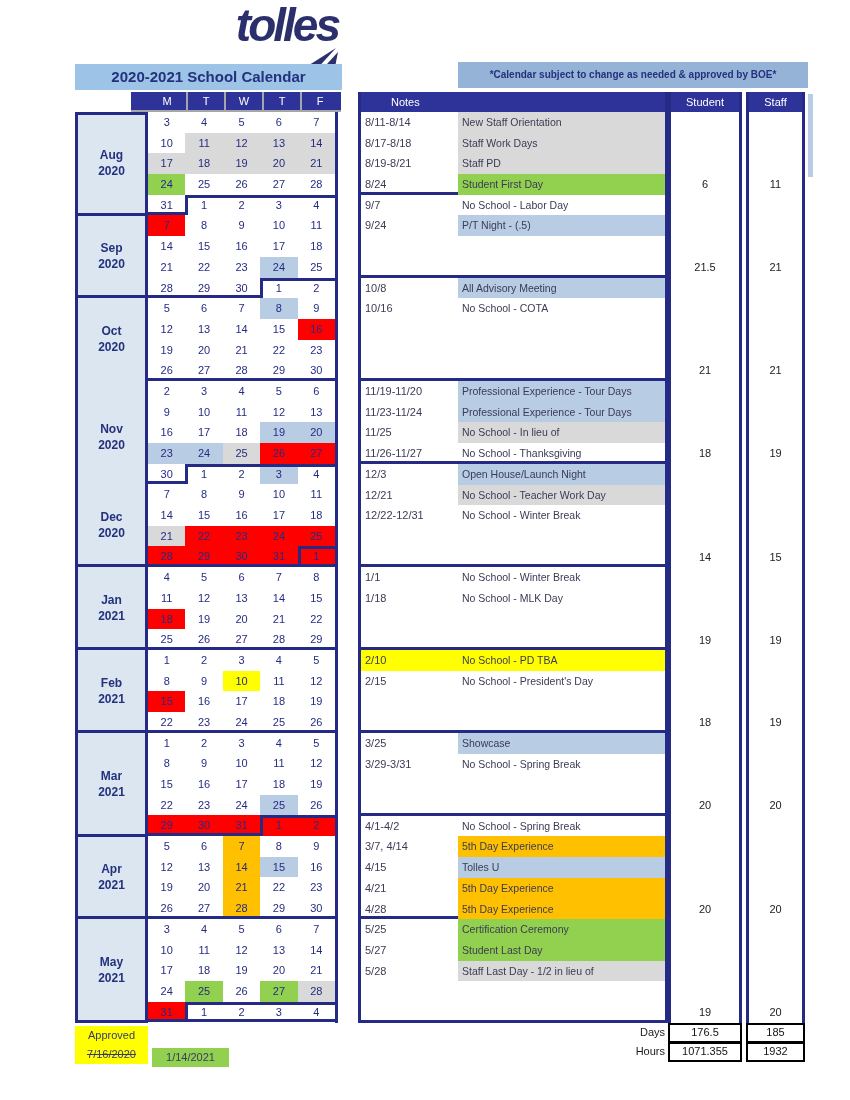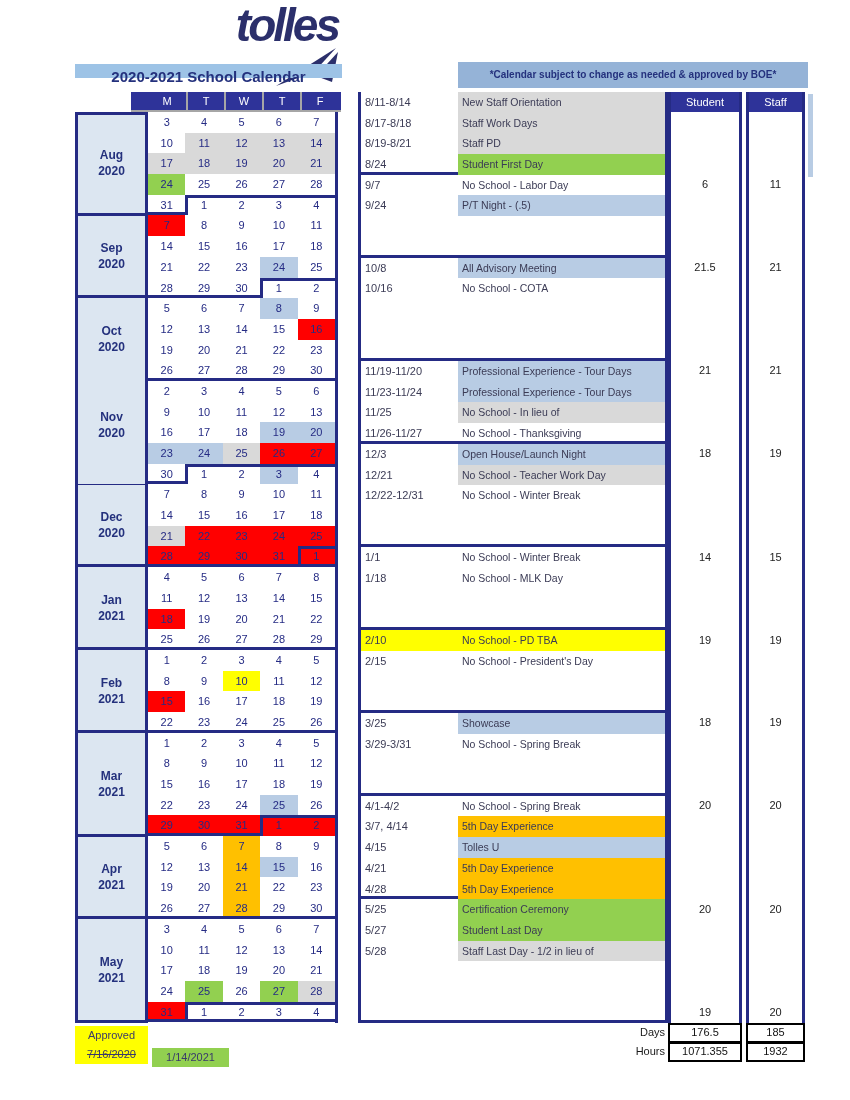--- a/index.html
+++ b/index.html
@@ -19,21 +19,21 @@
   }
   *{margin:0;padding:0;box-sizing:border-box;}
   html,body{width:850px;height:1100px;background:#fff;overflow:hidden;
     font-family:"Liberation Sans",sans-serif;}
   .abs{position:absolute;}
   
   .logo{left:108px;top:2px;width:230px;height:58px;display:flex;align-items:flex-end;flex-direction:column;}
   .logo-text{font-size:46px;font-weight:bold;font-style:italic;color:#2B2F6B;letter-spacing:-3px;line-height:1;}
   .logo-arrow{margin-left:2px;margin-bottom:22px;}
   
-  .titlebar{left:75px;top:64px;width:267px;height:14px;background:var(--titlebar);
+  .titlebar{left:75px;top:64px;width:267px;height:26px;background:var(--titlebar);
     color:var(--ink);font-size:15px;font-weight:bold;text-align:center;line-height:26px;}
   .discbar{left:458px;top:62px;width:350px;height:26px;background:var(--discbar);
     color:var(--ink);font-size:10px;font-weight:bold;text-align:center;line-height:26px;}
   .bluesliver{left:808px;top:94px;width:5px;height:83px;background:var(--c-bl);}
   
   .calendar{left:75px;top:92px;width:266px;height:931px;}
   .cal-header{position:absolute;left:56px;top:0;width:210px;height:20px;display:flex;
     background:var(--hdr);border-bottom:2px solid #A6A6A6;}
   .hcell{width:38px;height:18px;color:#fff;font-size:11px;text-align:center;line-height:18px;background:var(--hdr);}
   .hcell.first{width:55px;padding-left:17px;}
@@ -106,21 +106,21 @@
         <div>2020</div>
       </div>
       <div class="mblock" style="top: 123.5px; height: 82.8px; box-shadow: rgb(37, 43, 132) 3px 0px 0px 0px inset, rgb(37, 43, 132) -3px 0px 0px 0px inset, rgb(37, 43, 132) 0px -3px 0px 0px inset;">
         <div>Sep</div>
         <div>2020</div>
       </div>
       <div class="mblock" style="top: 206.3px; height: 82.8px; box-shadow: rgb(37, 43, 132) 3px 0px 0px 0px inset, rgb(37, 43, 132) -3px 0px 0px 0px inset, rgb(37, 43, 132) 0px -3px 0px 0px inset;">
         <div>Oct</div>
         <div>2020</div>
       </div>
-      <div class="mblock" style="top: 272px; height: 123px; box-shadow: rgb(37, 43, 132) 3px 0px 0px 0px inset, rgb(37, 43, 132) -3px 0px 0px 0px inset, rgb(37, 43, 132) 0px -3px 0px 0px inset;">
+      <div class="mblock" style="top: 284px; height: 123px; box-shadow: rgb(37, 43, 132) 3px 0px 0px 0px inset, rgb(37, 43, 132) -3px 0px 0px 0px inset, rgb(37, 43, 132) 0px -3px 0px 0px inset;">
         <div>Nov</div>
         <div>2020</div>
       </div>
       <div class="mblock" style="top: 392.6px; height: 82.8px; box-shadow: rgb(37, 43, 132) 3px 0px 0px 0px inset, rgb(37, 43, 132) -3px 0px 0px 0px inset, rgb(37, 43, 132) 0px -3px 0px 0px inset;">
         <div>Dec</div>
         <div>2020</div>
       </div>
       <div class="mblock" style="top: 475.4px; height: 82.8px; box-shadow: rgb(37, 43, 132) 3px 0px 0px 0px inset, rgb(37, 43, 132) -3px 0px 0px 0px inset, rgb(37, 43, 132) 0px -3px 0px 0px inset;">
         <div>Jan</div>
         <div>2021</div>
@@ -448,20 +448,21 @@
         <div class="dcell bg-r" style="box-shadow: rgb(37, 43, 132) 0px -3px 0px 0px inset;">31</div>
         <div class="dcell" style="box-shadow: rgb(37, 43, 132) 0px 3px 0px 0px inset, rgb(37, 43, 132) 3px 0px 0px 0px inset, rgb(37, 43, 132) 0px -3px 0px 0px inset;">1</div>
         <div class="dcell" style="box-shadow: rgb(37, 43, 132) 0px 3px 0px 0px inset, rgb(37, 43, 132) 0px -3px 0px 0px inset;">2</div>
         <div class="dcell" style="box-shadow: rgb(37, 43, 132) 0px 3px 0px 0px inset, rgb(37, 43, 132) 0px -3px 0px 0px inset;">3</div>
         <div class="dcell" style="box-shadow: rgb(37, 43, 132) 0px 3px 0px 0px inset, rgb(37, 43, 132) 0px -3px 0px 0px inset;">4</div>
       </div>
     </div>
 </div>
 
 <div class="abs notes">
+  <div class="notes-header">Notes</div>
   <div id="notesBody">
       <div class="nblock" style="height: 82.8px; box-shadow: rgb(37, 43, 132) 0px -3px 0px 0px inset;">
         <div class="nrow">
           <div class="ndate">8/11-8/14</div>
           <div class="ndesc bg-g">New Staff Orientation</div>
         </div>
         <div class="nrow">
           <div class="ndate">8/17-8/18</div>
           <div class="ndesc bg-g">Staff Work Days</div>
         </div>

